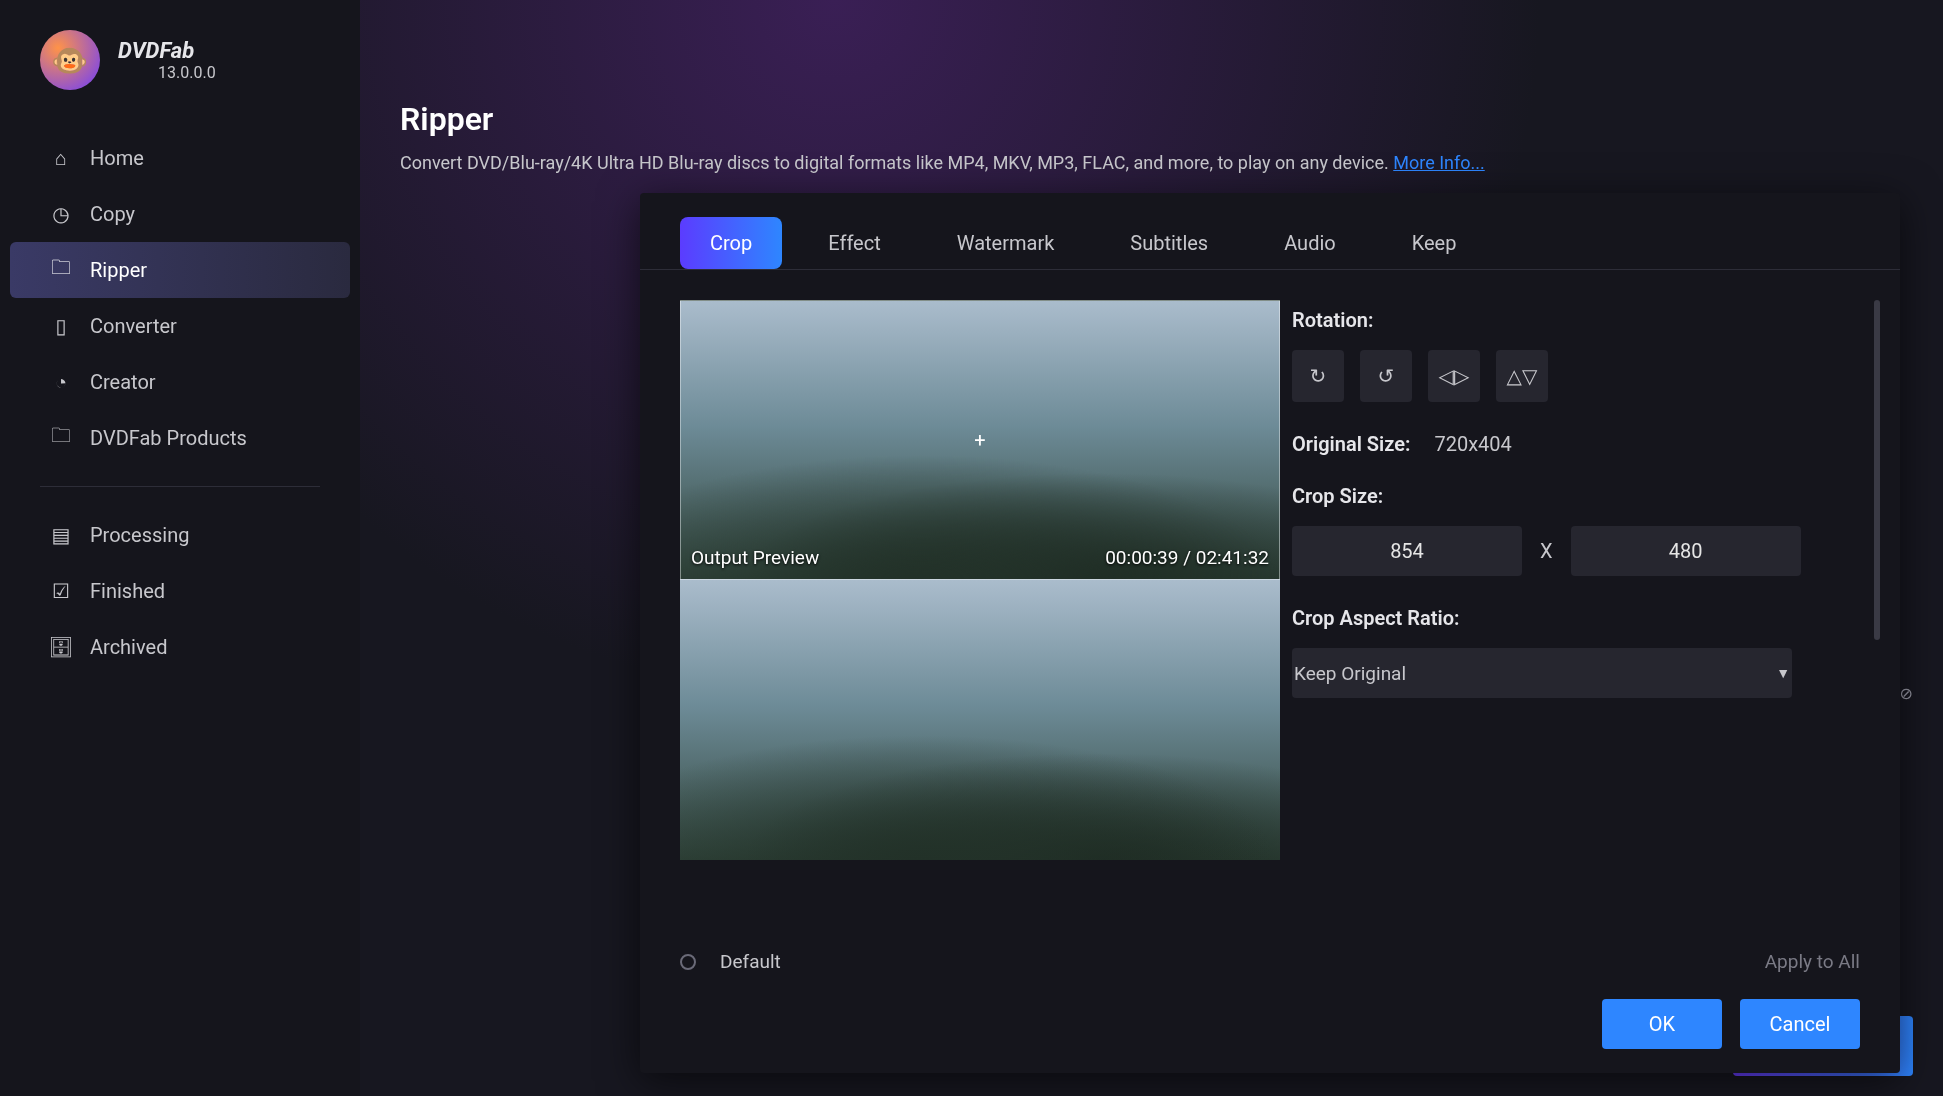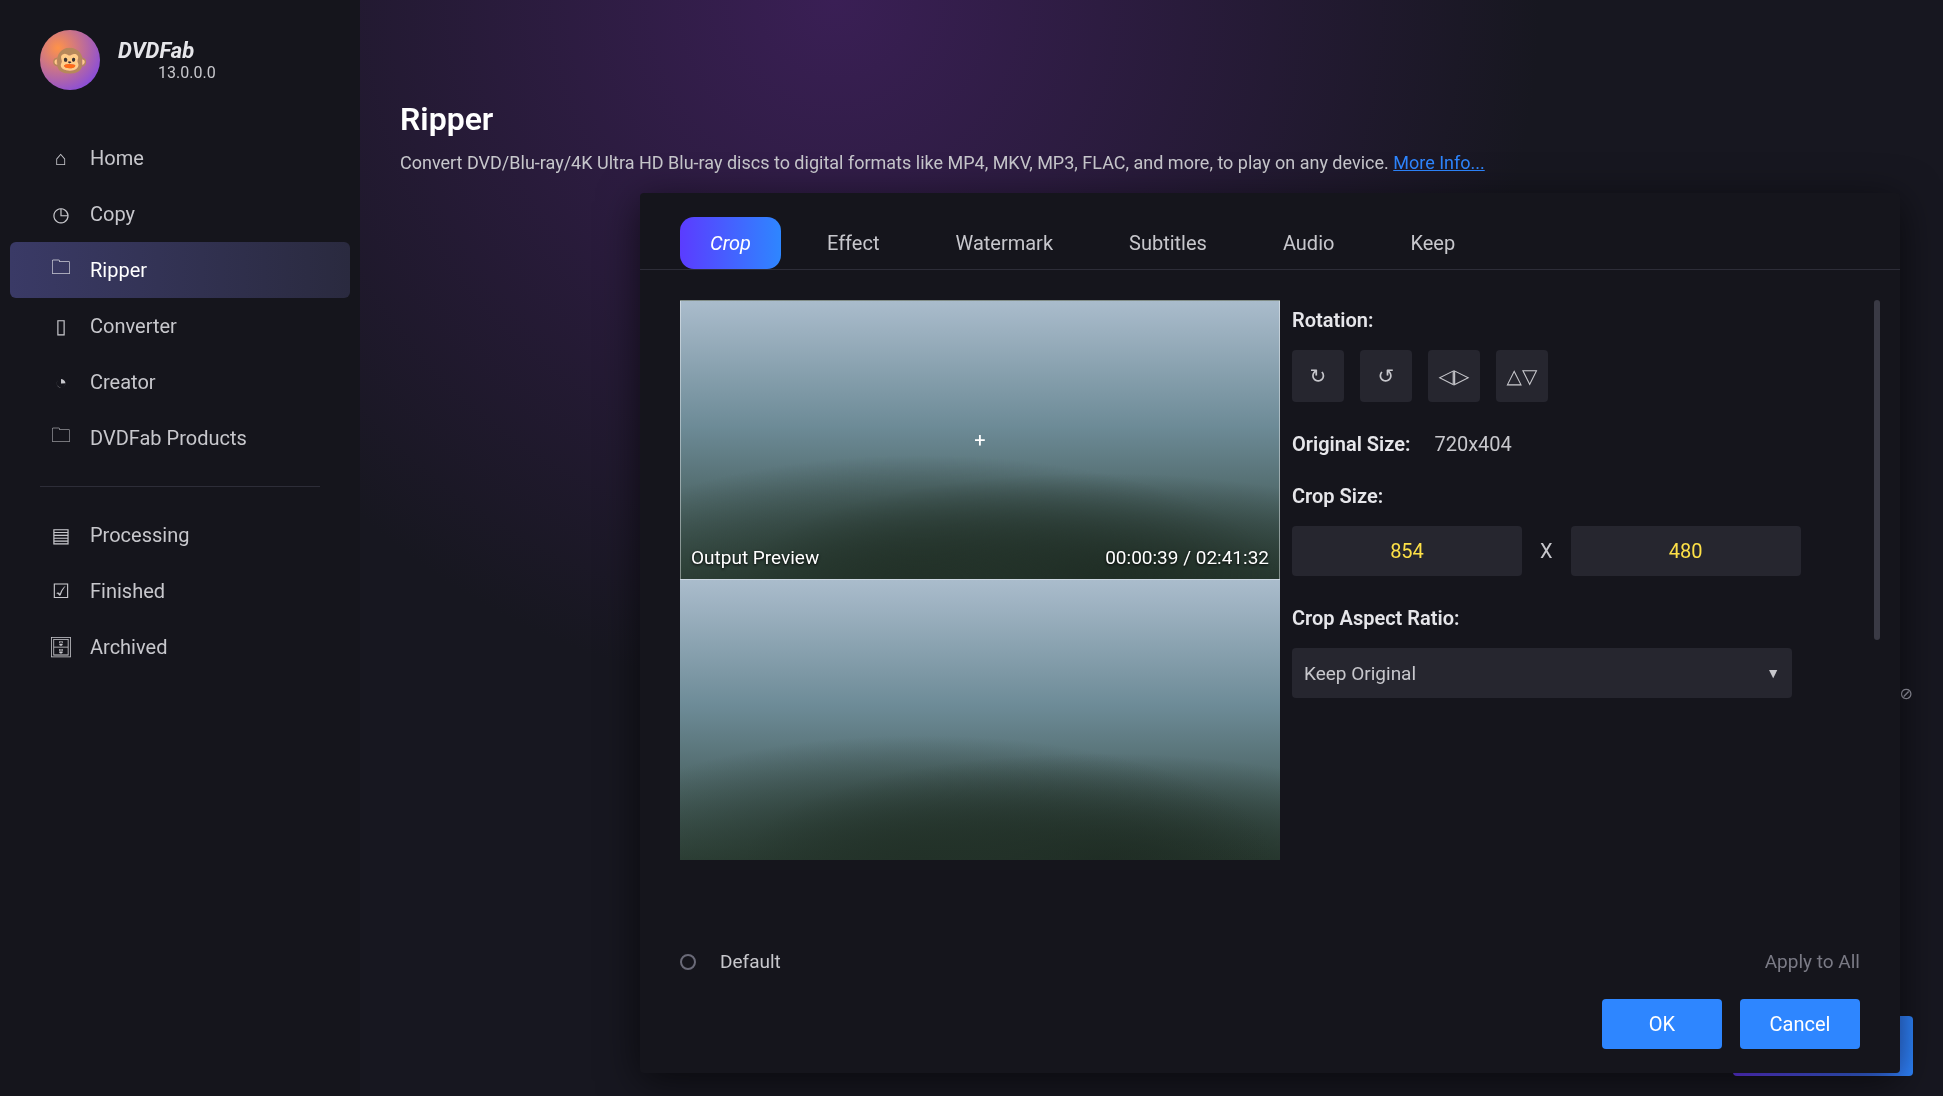--- a/index.html
+++ b/index.html
@@ -41,41 +41,41 @@
 
 
 .dialog { position: absolute; left: 280px; top: 193px; width: 1260px; height: 880px; background: #15151c; border-radius: 4px; box-shadow: 0 8px 40px rgba(0,0,0,.6); }
 .dialog-head { display: flex; align-items: center; justify-content: space-between; padding: 24px 40px 0 40px; }
 .dialog-title { font-size: 19px; color: #c7c7cc; }
 .dialog-ctl { display: flex; gap: 30px; color: #9a9aa7; font-size: 20px; }
 .dialog-ctl span { cursor: pointer; }
 
 .tabs { display: flex; gap: 16px; padding: 24px 40px 0 40px; border-bottom: 1px solid #2d2d38; }
 .tab { padding: 14px 30px; font-size: 20px; color: #c7c7cc; cursor: pointer; }
-.tab.active { background: linear-gradient(90deg, #5b3cff, #2e86ff); color: #fff; border-radius: 14px; font-style: italic; }
+.tab.active { background: linear-gradient(90deg, #5b3cff, #2e86ff); color: #fff; border-radius: 8px; }
 
 .dialog-body { display: flex; padding: 30px 40px 0 40px; gap: 12px; }
 .preview-col { width: 600px; }
 .preview-box { width: 600px; height: 280px; background: linear-gradient(180deg, #aabccc 0%, #6d8b97 45%, #30443a 100%); position: relative; border: 1px solid rgba(255,255,255,.4); }
 .preview-box.second { border: none; margin-top: 0; }
 .silh { position: absolute; bottom: 0; left: 0; width: 100%; height: 45%; background: radial-gradient(ellipse at 40% 100%, #223128 0%, transparent 70%), radial-gradient(ellipse at 70% 100%, #1d2a22 0%, transparent 60%); }
 .ov { position: absolute; inset: 0; display: flex; align-items: flex-end; justify-content: space-between; padding: 0 10px 10px 10px; font-size: 19px; color: #fff; text-shadow: 0 1px 3px #000; }
 .crosshair { position: absolute; left: 50%; top: 50%; transform: translate(-50%,-50%); color: #fff; font-size: 20px; }
 
 .settings-col { flex: 1; padding-right: 40px; position: relative; }
 .settings-col h4 { font-size: 20px; font-weight: 600; margin: 8px 0 18px 0; }
 .rot-row { display: flex; gap: 16px; margin-bottom: 30px; }
 .rot-btn { width: 52px; height: 52px; border-radius: 4px; background: #26262f; display: flex; align-items: center; justify-content: center; cursor: pointer; font-size: 20px; color: #c7c7cc; }
 .kv { display: flex; gap: 24px; align-items: center; margin-bottom: 28px; }
 .kv b { font-size: 20px; font-weight: 600; }
 .kv span { font-size: 20px; color: #c7c7cc; }
 .size-row { display: flex; align-items: center; gap: 18px; margin-bottom: 30px; }
-.size-input { width: 230px; height: 50px; background: #26262f; border: none; text-align: center; font-size: 20px; color: #fde047; border-radius: 4px; }
+.size-input { width: 230px; height: 50px; background: #26262f; border: none; text-align: center; font-size: 20px; color: #e5e5e5; border-radius: 4px; }
 .size-x { font-size: 20px; color: #c7c7cc; }
-.select-box { width: 500px; height: 50px; background: #26262f; border-radius: 4px; display: flex; align-items: center; justify-content: space-between; padding: 0 12px; cursor: pointer; font-size: 19px; color: #c7c7cc; }
+.select-box { width: 500px; height: 50px; background: #26262f; border-radius: 4px; display: flex; align-items: center; justify-content: space-between; padding: 0 2px; cursor: pointer; font-size: 19px; color: #c7c7cc; }
 
 .dialog-bottom { position: absolute; left: 40px; right: 40px; bottom: 100px; display: flex; align-items: center; justify-content: space-between; }
 .default-row { display: flex; align-items: center; gap: 24px; font-size: 19px; color: #c7c7cc; }
 .radio { width: 16px; height: 16px; border: 2px solid #6a6a78; border-radius: 50%; }
 .apply-all { font-size: 19px; color: #7a7a85; cursor: pointer; }
 
 .dialog-buttons { position: absolute; right: 40px; bottom: 24px; display: flex; gap: 18px; }
 .btn { min-width: 120px; height: 50px; border: none; border-radius: 4px; font-size: 20px; color: #ffffff; cursor: pointer; }
 .btn-primary { background: #2e86ff; }
 .btn-secondary { background: #2e86ff; }

